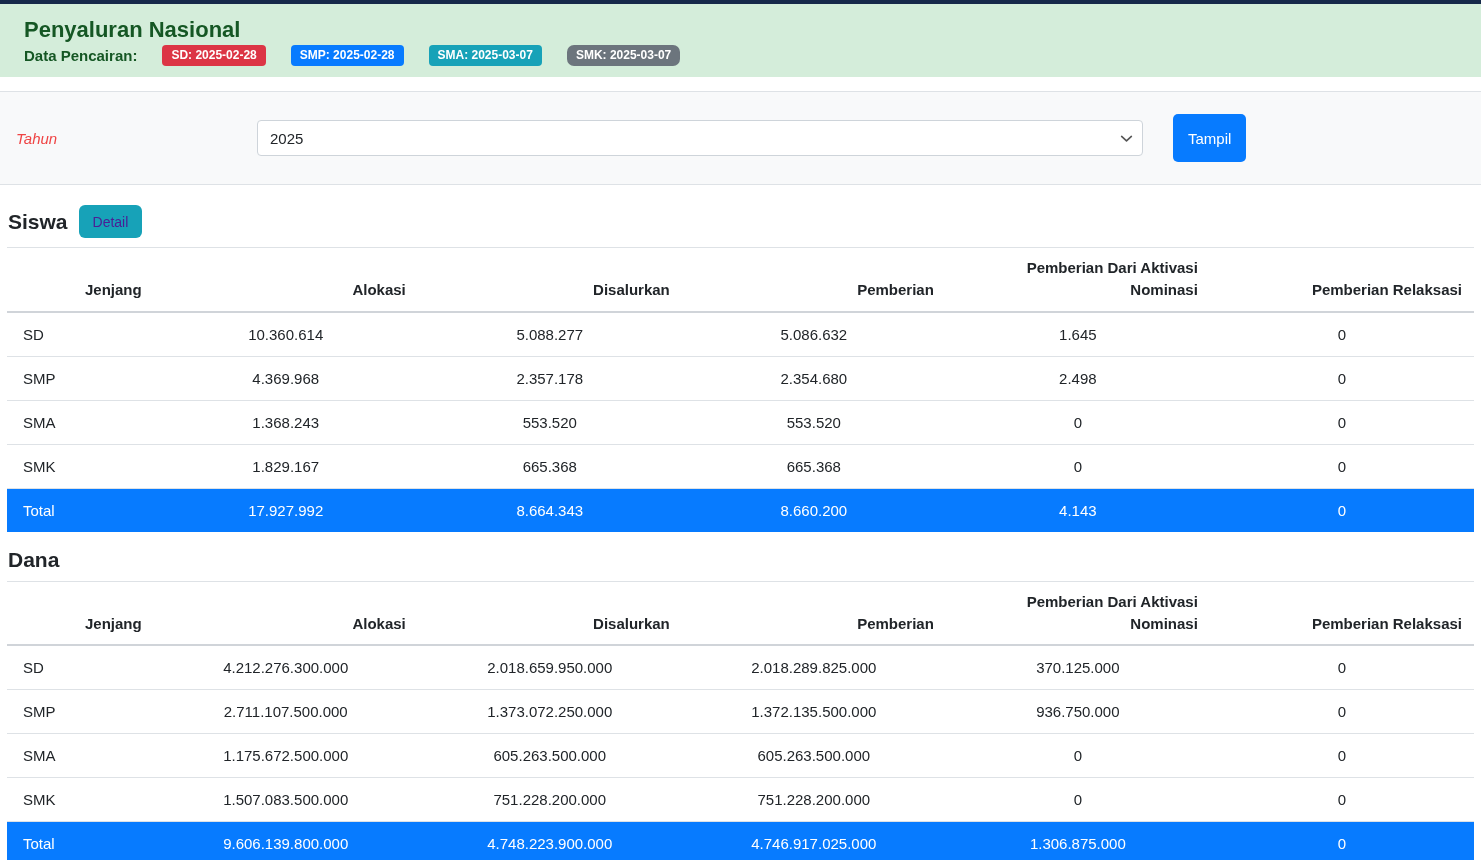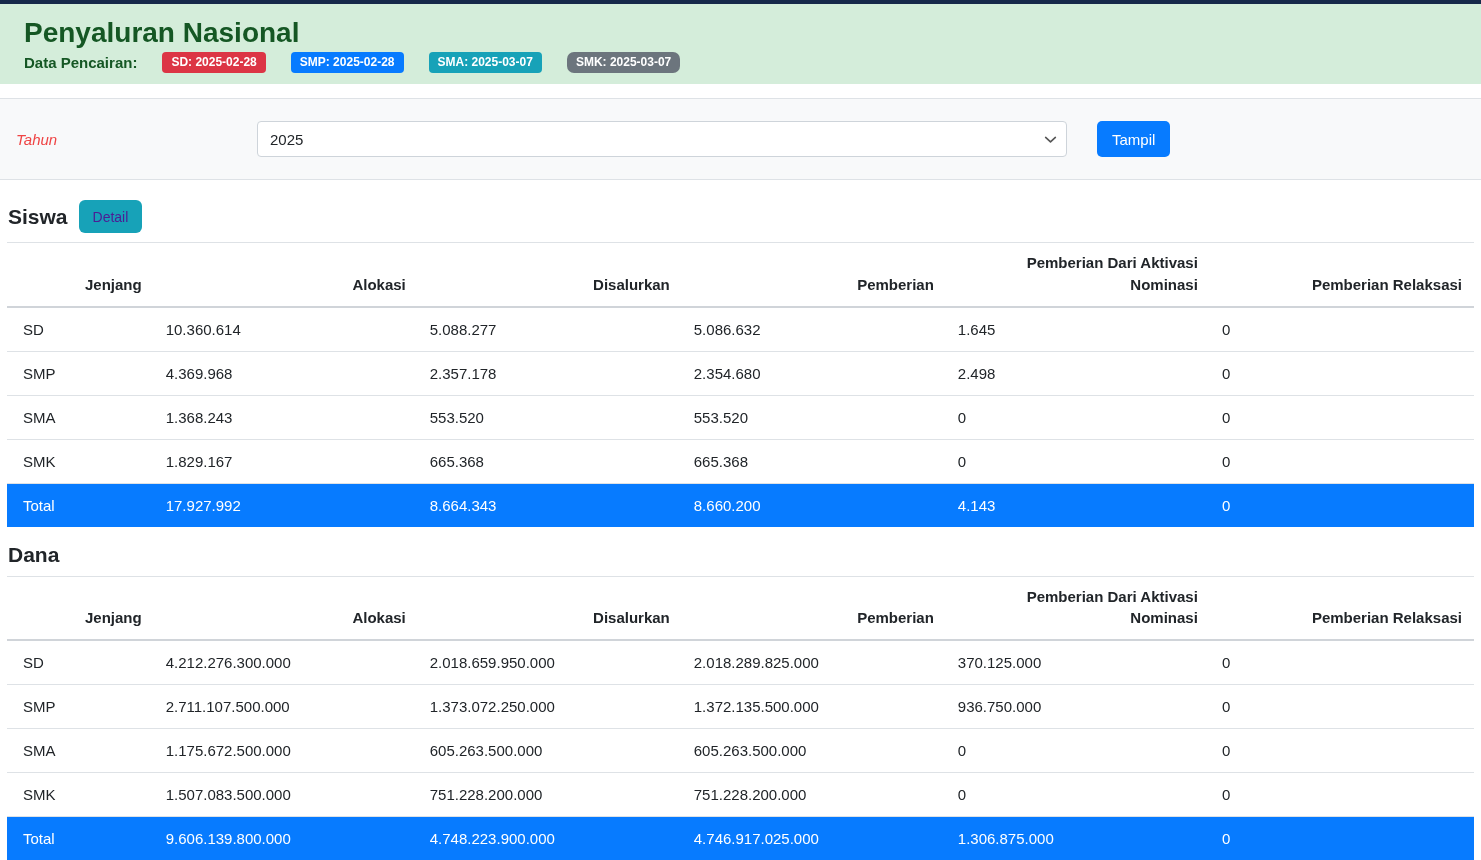--- a/index.html
+++ b/index.html
@@ -6,45 +6,45 @@
   html, body {
     width: 1481px; height: 860px;
     font-family: "Liberation Sans", "DejaVu Sans", sans-serif;
     background: #ffffff; color: #212529; overflow: hidden;
   }
   
   .topbar { height: 4px; background: var(--topbar, #16294a); }
 
   
   .banner { background: var(--banner_bg, #d4edda); padding: 13px 24px 11px 24px; }
-  .banner-title { color: var(--banner_text, #155724); font-size: 28px; font-weight: 700; line-height: 1.15; }
+  .banner-title { color: var(--banner_text, #155724); font-size: 22px; font-weight: 700; line-height: 1.15; }
   .banner-sub { display: flex; align-items: center; gap: 25px; margin-top: 3px; }
   .banner-sub-label { color: var(--banner_text, #155724); font-size: 15px; font-weight: 600; }
   .badge { color: #fff; font-size: 12px; font-weight: 700; padding: 3px 9px 4px 9px; border-radius: 4px; white-space: nowrap; }
 
   
   .filter-gap { height: 14px; background: #fff; }
   .filter {
     background: var(--filter_bg, #f8f9fa);
     border-top: 1px solid var(--border, #dee2e6);
     border-bottom: 1px solid var(--border, #dee2e6);
     padding: 22px 0; display: flex; align-items: center;
   }
   .filter-label { width: 257px; padding-left: 16px; font-size: 15px; color: #ef4444; font-style: italic; }
-  .select-wrap { position: relative; width: 810px; }
+  .select-wrap { position: relative; width: 886px; }
   .year-select {
     width: 100%; height: 36px; font-size: 15px; color: #212529;
     font-family: "Liberation Sans", "DejaVu Sans", sans-serif;
     border: 1px solid #ced4da; border-radius: 4px; background: #fff;
     padding: 0 30px 0 12px; appearance: none; -webkit-appearance: none;
   }
   .chevron { position: absolute; right: 10px; top: 11px; pointer-events: none; }
   .btn-primary {
     margin-left: 30px; background: var(--primary, #077bff); color: #fff;
-    border: none; border-radius: 5px; font-size: 15px; height: 36px; padding: 0 15px;
+    border: none; border-radius: 5px; font-size: 15px; height: 48px; padding: 0 15px;
     font-family: "Liberation Sans", "DejaVu Sans", sans-serif; cursor: pointer;
   }
 
   
   .content { padding: 0 7px; }
   .section-head { display: flex; align-items: center; gap: 11px; margin: 20px 0 9px 1px; }
   .section-title { font-size: 21px; font-weight: 700; color: #212529; }
   .btn-info {
     background: var(--info, #17a2b8); color: #4c1d95; border: none; border-radius: 6px;
     font-size: 14px; height: 33px; padding: 0 14px; cursor: pointer;
@@ -57,21 +57,21 @@
   col.c-num { width: 18%; }
   thead th {
     vertical-align: bottom; text-align: right; font-weight: 700; line-height: 1.45;
     padding: 9px 12px 10px 12px;
     border-top: 1px solid var(--border, #dee2e6);
     border-bottom: 2px solid #d0d4d9;
   }
   thead th .wrap-narrow { display: inline-block; max-width: 190px; }
   tbody td {
     padding: 13px 12px; border-bottom: 1px solid var(--border, #dee2e6);
-    text-align: left; white-space: nowrap;
+    text-align: center; white-space: nowrap;
   }
   tbody td:first-child { text-align: left; padding-left: 16px; }
   tr.total-row td {
     background: var(--primary, #077bff); color: #fff; border-bottom: none;
   }
 </style>
 </head>
 <body>
 
 <div class="topbar"></div>

